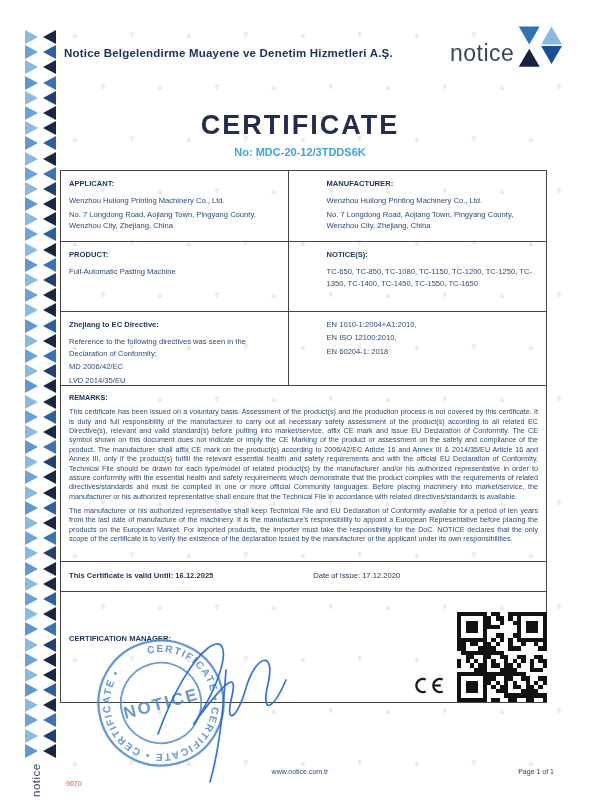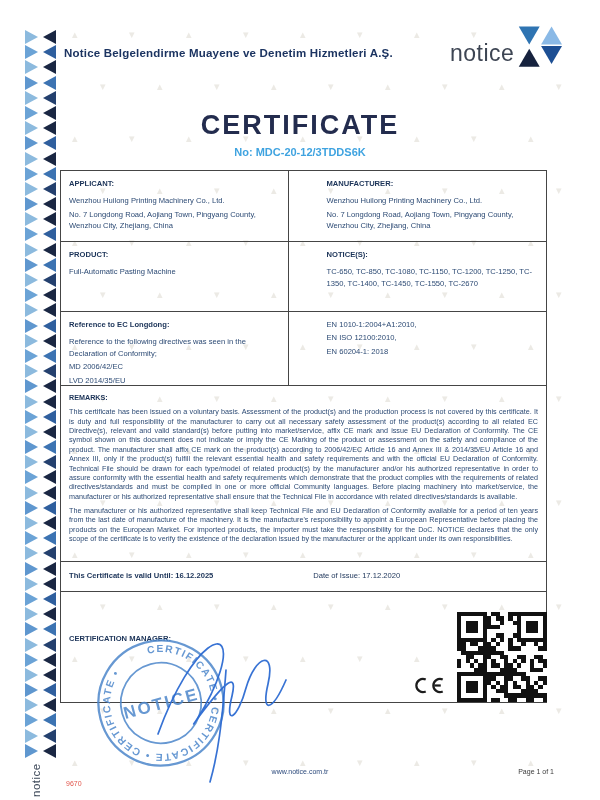--- a/index.html
+++ b/index.html
@@ -434,27 +434,27 @@
       </div>
     </div>
 
     <div class="trow r2">
       <div class="cell cell-l">
         <div class="lbl">PRODUCT:</div>
         <div class="cellline">Full-Automatic Pasting Machine</div>
       </div>
       <div class="cell cell-r">
         <div class="lbl">NOTICE(S):</div>
-        <div class="cellline">TC-650, TC-850, TC-1080, TC-1150, TC-1200, TC-1250, TC-1350, TC-1400, TC-1450, TC-1550, TC-2670</div>
+        <div class="cellline">TC-650, TC-850, TC-1080, TC-1150, TC-1200, TC-1250, TC-1350, TC-1400, TC-1450, TC-1550, TC-1650</div>
       </div>
     </div>
 
     <div class="trow r3">
       <div class="cell cell-l">
-        <div class="lbl">Reference to EC Longdong:</div>
+        <div class="lbl">Zhejiang to EC Directive:</div>
         <div class="cellline">Reference to the following directives was seen in the Declaration of Conformity;</div>
         <div class="cellline">MD 2006/42/EC</div>
         <div class="cellline">LVD 2014/35/EU</div>
       </div>
       <div class="cell cell-r">
         <div class="cellline">EN 1010-1:2004+A1:2010,</div>
         <div class="cellline">EN ISO 12100:2010,</div>
         <div class="cellline">EN 60204-1: 2018</div>
       </div>
     </div>

